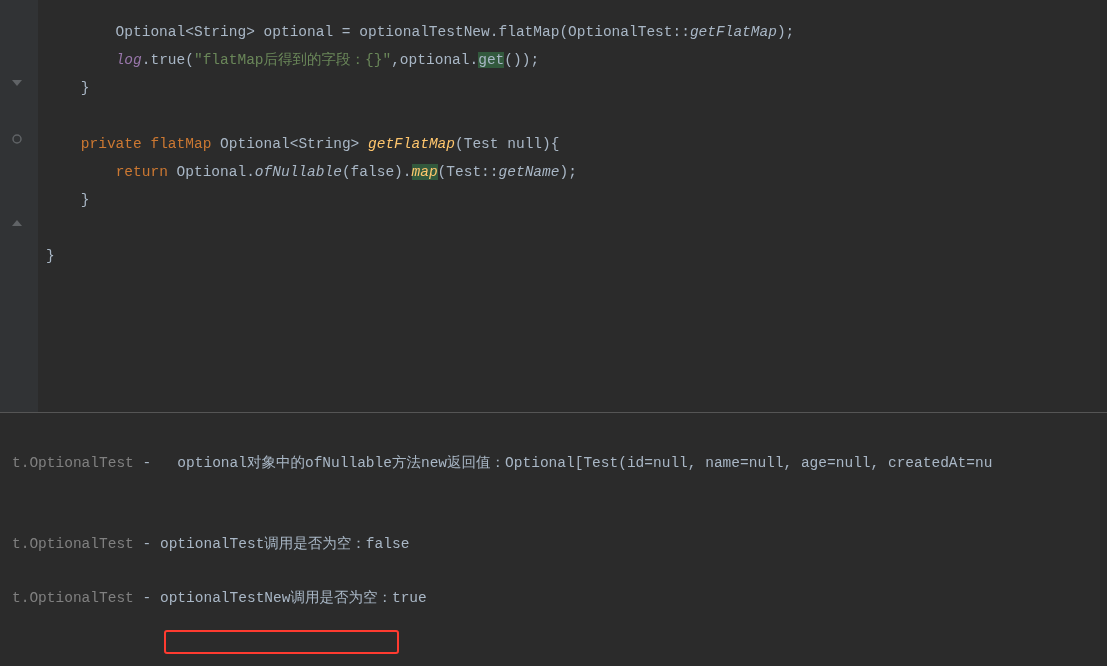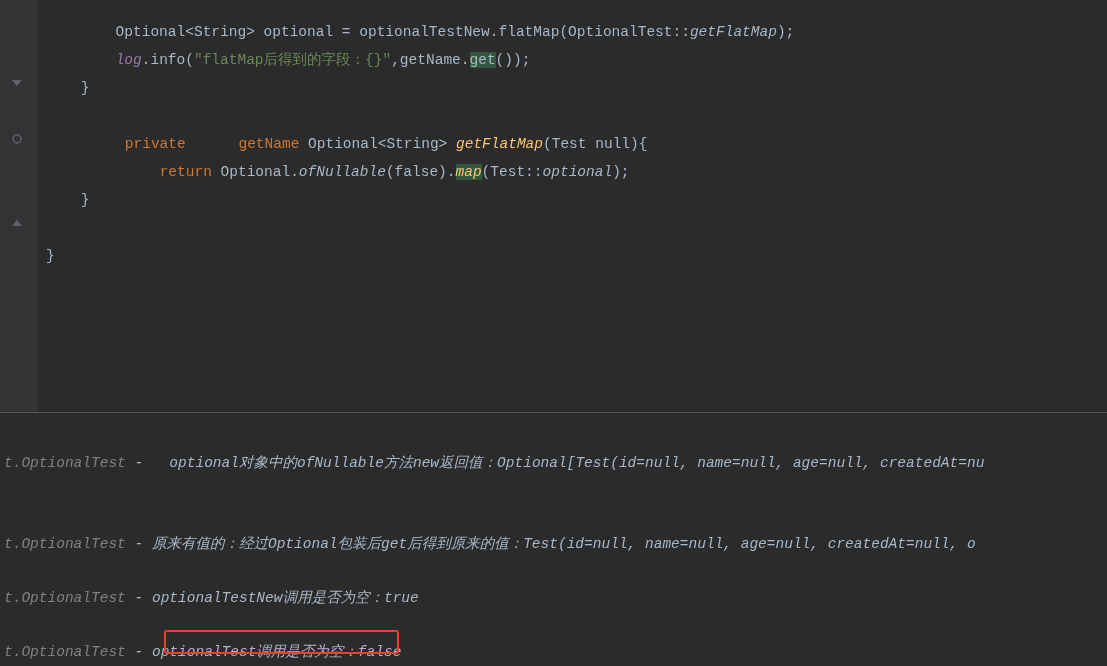--- a/index.html
+++ b/index.html
@@ -37,38 +37,37 @@
   color: #606366;
   font-size: 11px;
 }
 .code-content {
   flex: 1;
   padding: 18px 0 0 8px;
   line-height: 28px;
   white-space: pre;
   overflow: hidden;
 }
-.kw { color: #cc7832; margin-left: 44px; }
+.kw { color: #cc7832; }
 .str { color: #6a8759; }
 .fn-italic { color: #a9b7c6; font-style: italic; text-align: center; }
 .fn-yellow-italic { color: #ffc66d; font-style: italic; }
 .method-ref { color: #a9b7c6; font-style: italic; }
 .highlighted-bg { background: #32593d; text-align: center; }
 .field-italic { color: #9876aa; font-style: italic; }
 
 .console-area {
   background: #2b2b2b;
   border-top: 1px solid #555555;
   height: 224px;
-  padding: 10px 0 0 4px;
+  padding: 10px 0 0 12px;
   line-height: 27px;
   white-space: pre;
   color: #a9b7c6;
   font-size: 14.5px;
-  font-style: italic;
 }
 .console-line { display: block; }
 .logger-name { color: #808080; }
 .highlight-box {
   position: absolute;
   border: 2px solid #ff3b30;
   border-radius: 3px;
   pointer-events: none;
 }
 </style>
@@ -87,35 +86,34 @@
           <circle cx="5" cy="5" r="4" fill="none" stroke="#606366" stroke-width="1.5"></circle>
         </svg>
     </div>
     <div class="gutter-mark" style="top:216px;">
       <svg width="10" height="10" viewBox="0 0 10 10">
           <path d="M0 8 L10 8 L5 2 Z" fill="#606366"></path>
         </svg>
     </div>
   </div>
   <div class="code-content"><span><span>        Optional&lt;String&gt; optional = optionalTestNew.flatMap(OptionalTest::</span><span class="method-ref">getFlatMap</span><span>);</span></span>
-<span><span>        </span><span class="field-italic">log</span><span>.info(</span><span class="str">"flatMap后得到的字段：{}"</span><span>,getName.</span><span class="highlighted-bg">get</span><span>());</span></span>
+<span><span>        </span><span class="field-italic">log</span><span>.true(</span><span class="str">"flatMap后得到的字段：{}"</span><span>,optional.</span><span class="highlighted-bg">get</span><span>());</span></span>
 <span>    }</span>
 <span></span>
-<span><span>    </span><span class="kw">private</span><span class="kw"> getName </span><span>Optional&lt;String&gt; </span><span class="fn-yellow-italic">getFlatMap</span><span>(Test null){</span></span>
-<span><span>        </span><span class="kw">return</span><span> Optional.</span><span class="fn-italic">ofNullable</span><span>(false).</span><span class="fn-yellow-italic highlighted-bg">map</span><span>(Test::</span><span class="method-ref">optional</span><span>);</span></span>
+<span><span>    </span><span class="kw">private</span><span class="kw"> flatMap </span><span>Optional&lt;String&gt; </span><span class="fn-yellow-italic">getFlatMap</span><span>(Test null){</span></span>
+<span><span>        </span><span class="kw">return</span><span> Optional.</span><span class="fn-italic">ofNullable</span><span>(false).</span><span class="fn-yellow-italic highlighted-bg">map</span><span>(Test::</span><span class="method-ref">getName</span><span>);</span></span>
 <span>    }</span>
 <span></span>
 <span>}</span></div>
 </div>
 
 <div class="console-area">
 <span class="console-line"><span class="logger-name">t.OptionalTest</span><span> - </span><span>  optional对象中的ofNullable方法new返回值：Optional[Test(id=null, name=null, age=null, createdAt=nu</span></span>
 <span class="console-line"><span></span></span>
-<span class="console-line"><span class="logger-name">t.OptionalTest</span><span> - </span><span>原来有值的：经过Optional包装后get后得到原来的值：Test(id=null, name=null, age=null, createdAt=null, o</span></span>
+<span class="console-line"><span class="logger-name">t.OptionalTest</span><span> - </span><span>optionalTest调用是否为空：false</span></span>
 <span class="console-line"><span class="logger-name">t.OptionalTest</span><span> - </span><span>optionalTestNew调用是否为空：true</span></span>
-<span class="console-line"><span class="logger-name">t.OptionalTest</span><span> - </span><span>optionalTest调用是否为空：false</span></span>
 
 
 
 
 </div>
 
 <div class="highlight-box" style="left:164px; top:630px; width:235px; height:24px;"></div>
 
 </body></html>

